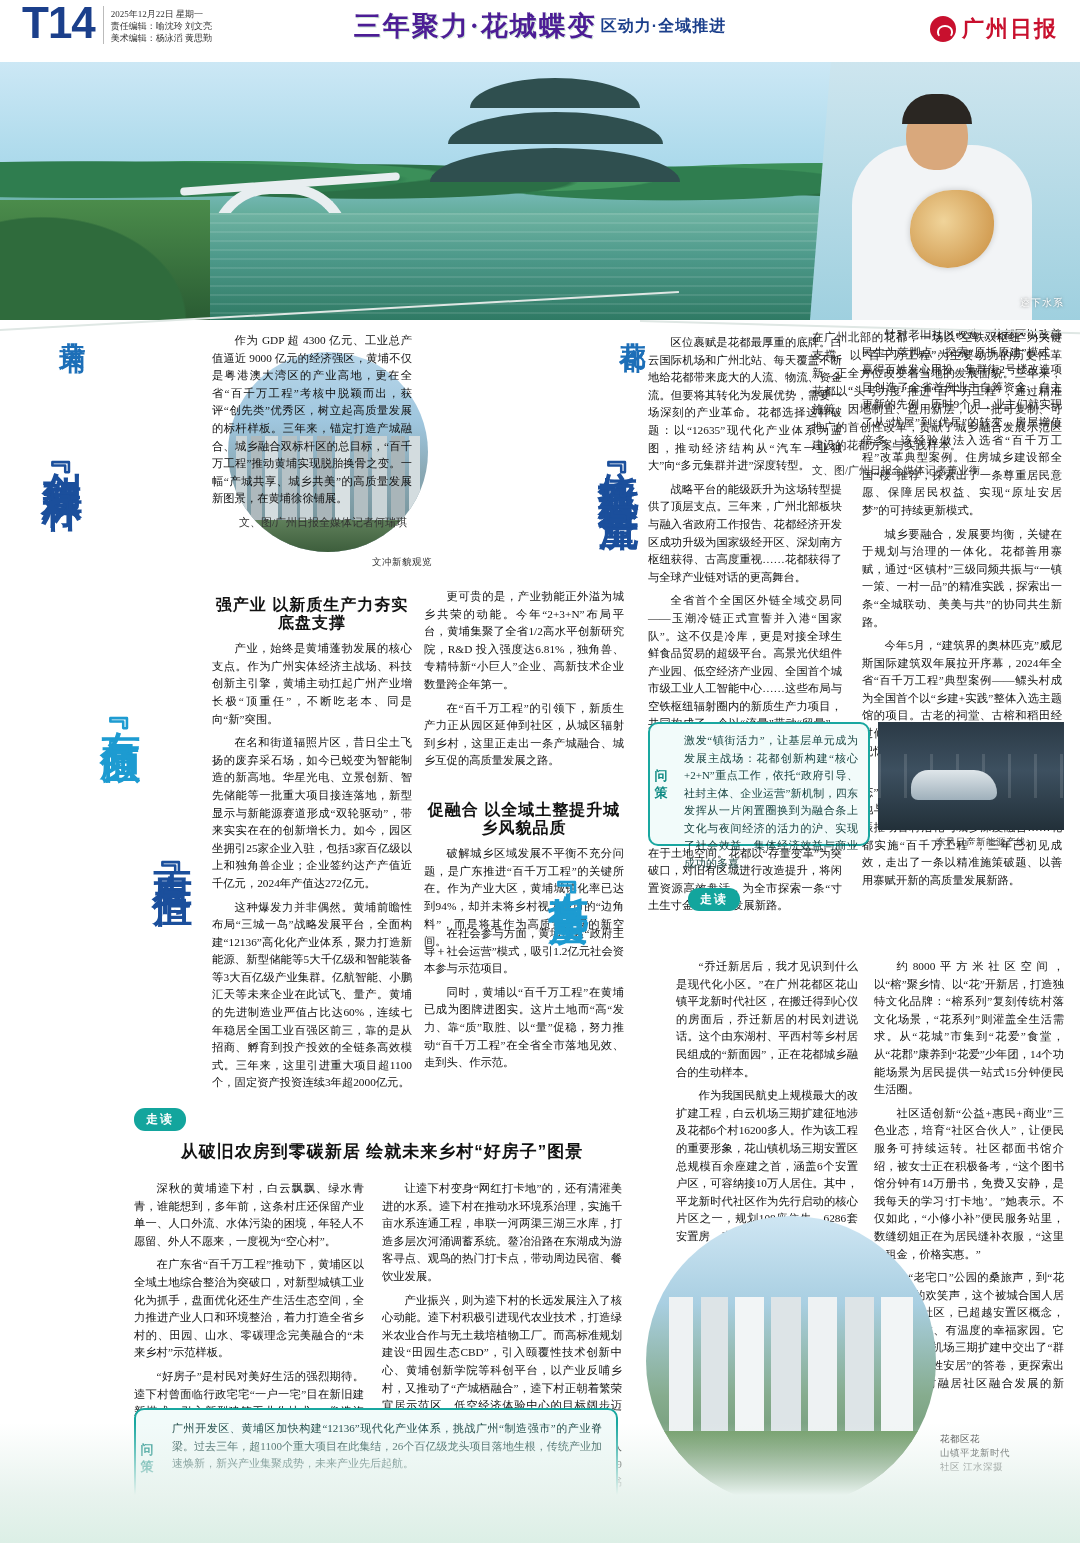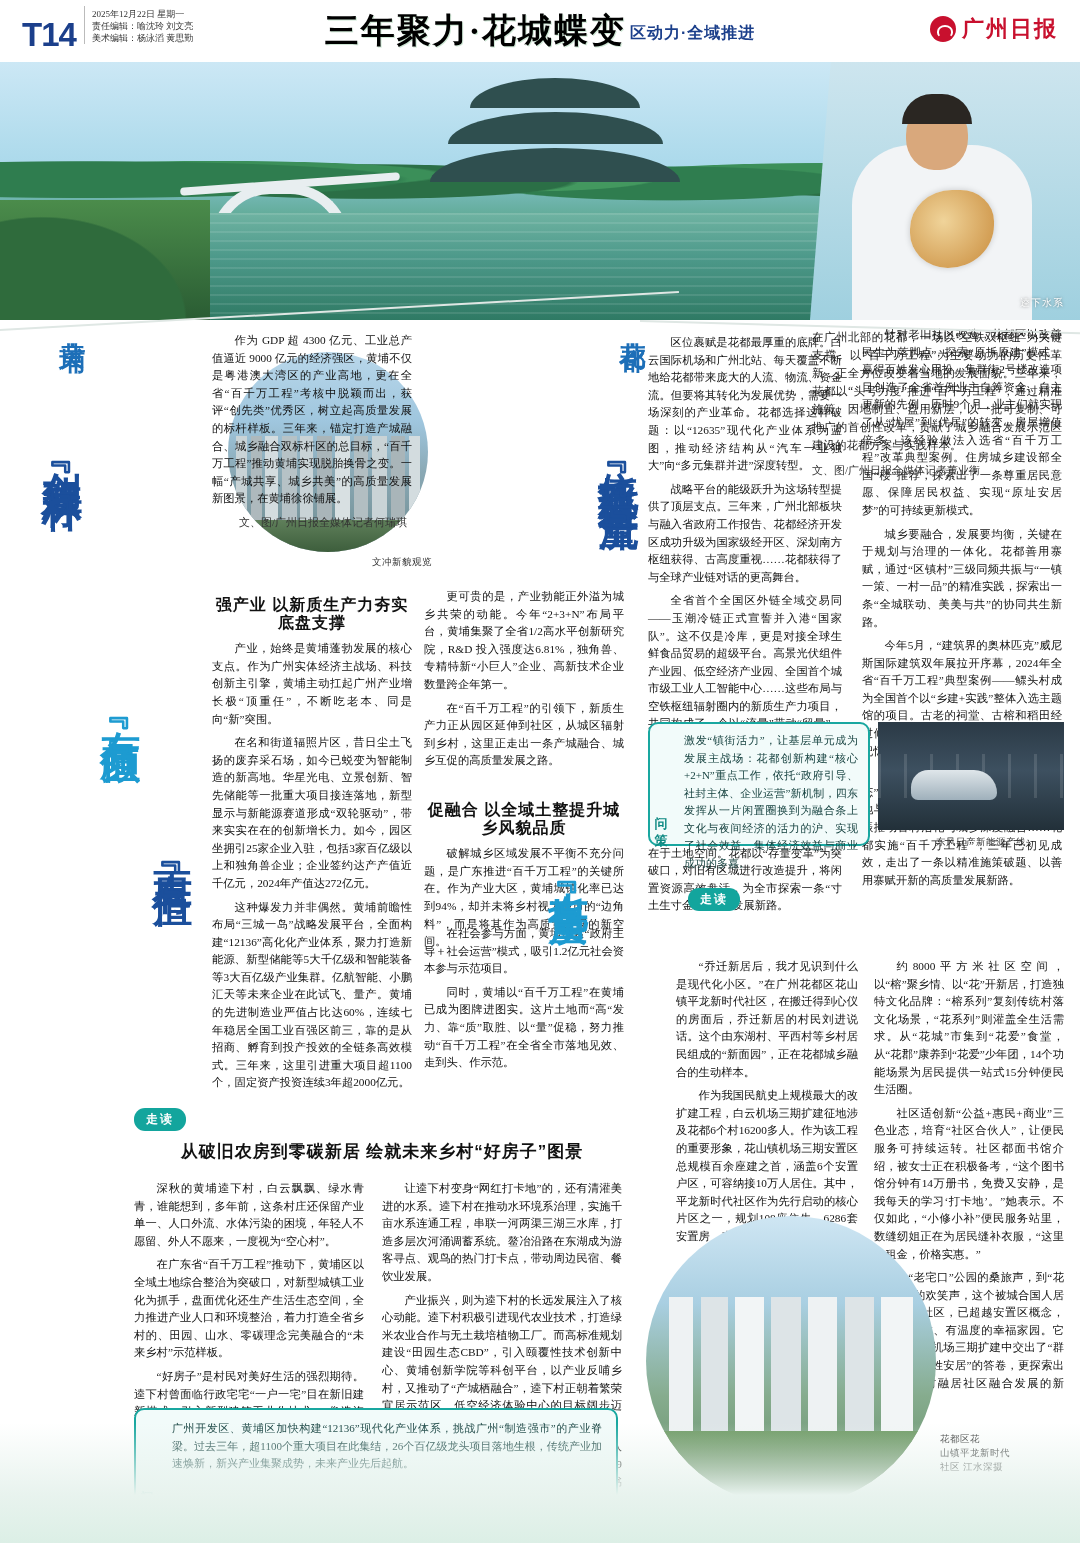--- a/index.html
+++ b/index.html
@@ -17,32 +17,32 @@
   .masthead{
     position:absolute;left:0;top:0;width:1080px;height:62px;
     background:#ffffff;
     z-index:40;
   }
   .mast-left{
     position:absolute;left:22px;top:6px;display:flex;align-items:flex-start;gap:8px;
   }
   .pagecode{
     font-family:"Liberation Sans", sans-serif;
-    font-weight:bold;font-size:33px;line-height:33px;color:#1b3f8b;letter-spacing:-1px;margin-top:12px;
+    font-weight:bold;font-size:44px;line-height:33px;color:#1b3f8b;letter-spacing:-1px;
   }
   .mast-meta{
     font-size:9px;line-height:12px;color:#333;padding-top:2px;
     border-left:1px solid #bbb;padding-left:7px;
   }
   .mast-center{
     position:absolute;left:320px;top:8px;width:440px;text-align:center;
   }
   .mast-title{
     font-family:Liberation Serif, serif;
-    font-weight:bold;font-size:34px;color:#000000;letter-spacing:2px;
+    font-weight:bold;font-size:27px;color:#4c1d95;letter-spacing:2px;
     display:inline-block;
     text-shadow:1px 1px 0 #cfe8d6;
   }
   .mast-sub{
     display:inline-block;vertical-align:4px;
     font-family:"Liberation Sans", sans-serif;font-weight:bold;font-size:16px;color:#1b3f8b;letter-spacing:1px;
   }
   .mast-right{
     position:absolute;right:22px;top:14px;display:flex;align-items:center;gap:6px;
   }
@@ -243,21 +243,21 @@
   .tag.teal{background:#13a59d;}
 
   
   .qcbox{
     position:absolute;border:2px solid #19a7a0;border-radius:10px;
     background:#f2fbfa;
   }
   .qcbox .qlabel{
     position:absolute;left:-2px;top:50%;transform:translateY(-50%);
     width:26px;text-align:center;font-family:"Liberation Sans", sans-serif;
-    font-weight:bold;font-size:13px;color:#0f8a83;line-height:17px;margin-top:48px;
+    font-weight:bold;font-size:13px;color:#0f8a83;line-height:17px;
   }
   .qcbox .qtext{
     font-size:11px;line-height:17.5px;text-align:justify;color:#15413f;
   }
 
   .headline2{
     position:absolute;font-family:"Liberation Sans", sans-serif;font-weight:bold;
     font-size:17px;letter-spacing:1px;color:#111;text-align:center;
   }
 

